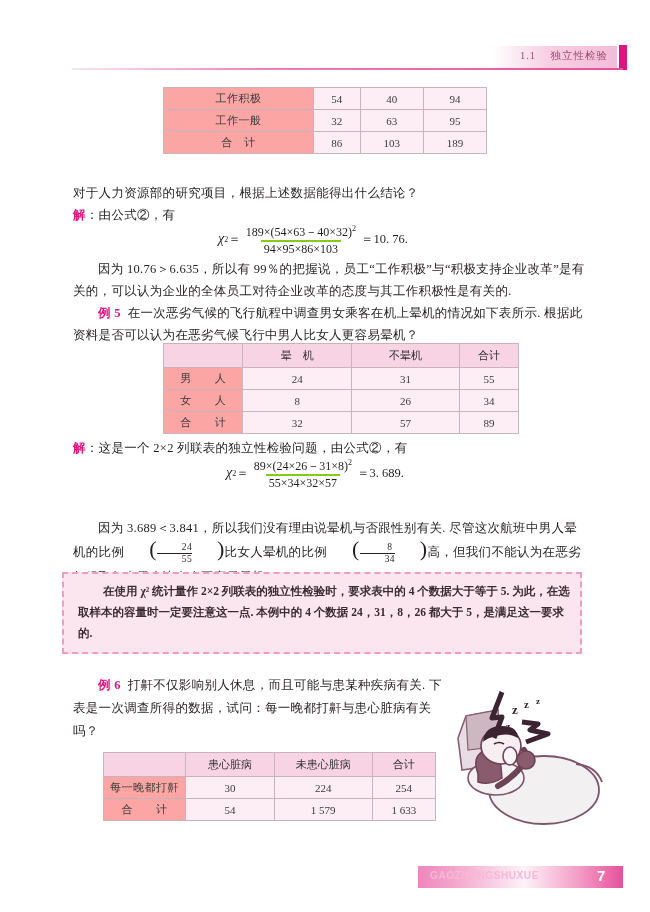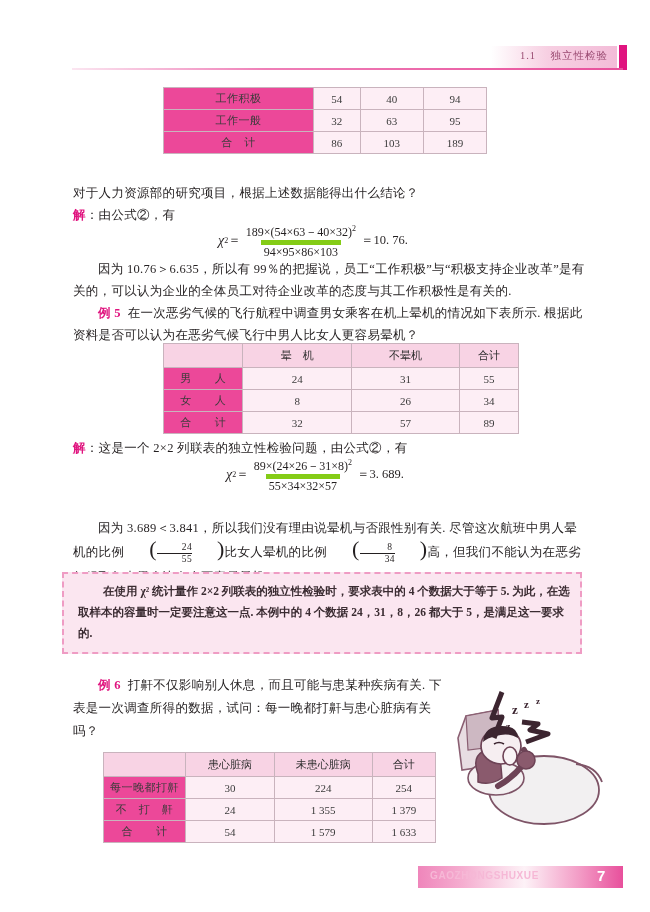--- a/index.html
+++ b/index.html
@@ -62,21 +62,21 @@
     height:21px;
     padding:0 2px;
     background:#fdeef5;
   }
   table.pk tr.hdr td{
     background:#f8d3e4;
     height:23px;
     color:#2e2e2e;
   }
   table.pk td.rowhead{
-    background:#ec4899;
+    background:#fca5a5;
     letter-spacing:.5px;
     margin-top:41px;
   }
   table.pk tr.hdr td.corner{background:#f8d3e4;}
   .sp2{letter-spacing:4px;padding-left:4px;}
 
   
   .math{
     position:absolute;
     font-family:"Liberation Serif","DejaVu Serif",serif;
@@ -85,21 +85,21 @@
     display:flex;align-items:center;
     white-space:nowrap;
   }
   .math .chi{font-style:italic;font-size:14px;}
   .math .sup{font-size:8px;vertical-align:super;}
   .frac{
     display:inline-flex;flex-direction:column;align-items:center;
     vertical-align:middle;margin:0 2px;
   }
   .frac .num{padding:0 3px 1px;font-size:12px;line-height:13px;}
-  .frac .den{padding:1px 3px 0;font-size:12px;line-height:13px;border-top:5px solid #84cc16;}
+  .frac .den{padding:1px 3px 0;font-size:12px;line-height:13px;border-top:2px solid #84cc16;}
   .ifrac{
     display:inline-flex;flex-direction:column;align-items:center;
     vertical-align:middle;font-size:9.5px;line-height:11px;
   }
   .ifrac .den{border-top:1px solid #231f20;}
   .paren{
     display:inline-flex;align-items:center;font-size:22px;line-height:0;
     font-family:"Liberation Serif",serif;
   }
 
@@ -305,26 +305,20 @@
     <td style="width:100px;">未患心脏病</td>
     <td style="width:62px;">合计</td>
   </tr>
   <tr>
     <td class="rowhead">每一晚都打鼾</td>
     <td>30</td>
     <td>224</td>
     <td>254</td>
   </tr>
   <tr>
-    <td class="rowhead">不　打　鼾</td>
-    <td>24</td>
-    <td>1 355</td>
-    <td>1 379</td>
-  </tr>
-  <tr>
     <td class="rowhead">合　　计</td>
     <td>54</td>
     <td>1 579</td>
     <td>1 633</td>
   </tr>
 </tbody>
   </table>
 
 <div class="footer">
   <div class="footer-band"></div>

